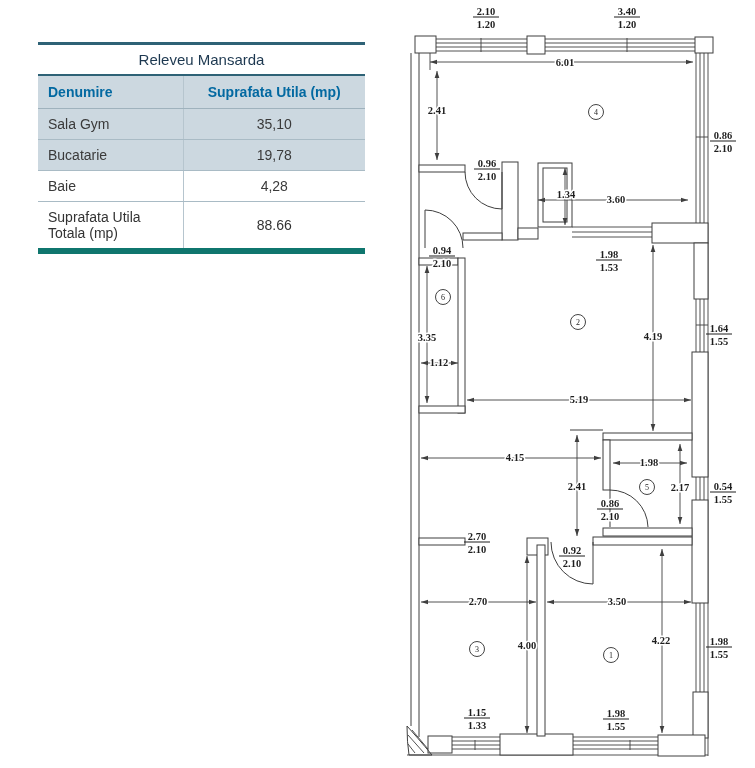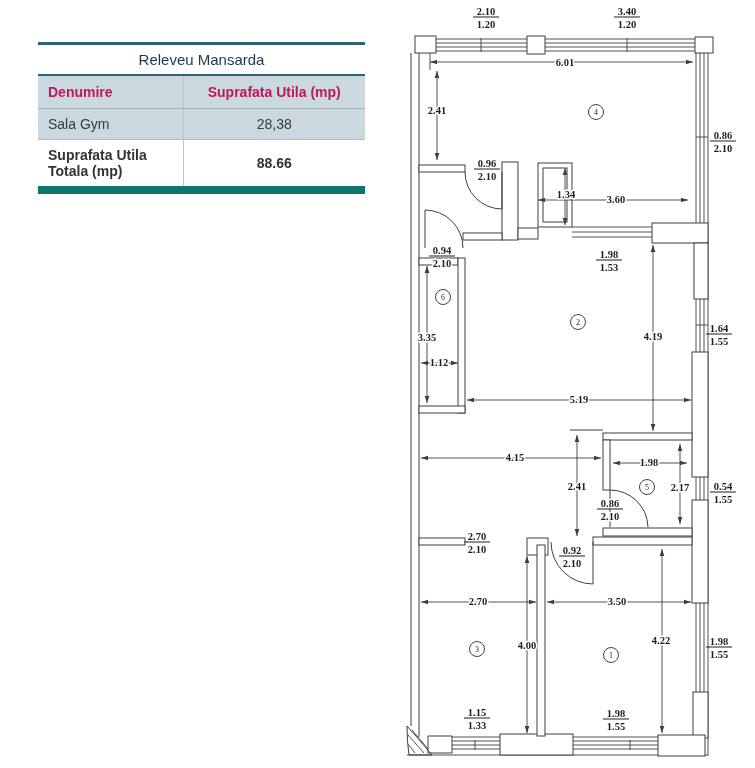--- a/index.html
+++ b/index.html
@@ -8,29 +8,29 @@
   }
   html,body{margin:0;padding:0;}
   body{width:755px;height:768px;background:#fff;position:relative;overflow:hidden;
        font-family:"Liberation Sans",sans-serif;}
   
   .table-wrap{position:absolute;left:38px;top:42px;width:327px;}
   table{border-collapse:collapse;width:327px;table-layout:fixed;}
   col.c1col{width:145px;}
   .title-row th{border-top:3px solid var(--accent);border-bottom:2px solid var(--accent);
      padding:6px 4px;font-size:15px;color:var(--title-color);text-align:center;font-weight:normal;}
-  .header-row th{background:var(--alt);padding:8px 10px;font-size:14px;color:#be185d;
+  .header-row th{background:var(--alt);padding:8px 10px;font-size:14px;color:#0369a1;
      border-bottom:1px solid #9fb2bd;font-weight:bold;}
   .header-row .c1{text-align:left;}
   .header-row .c2{text-align:center;border-left:1px solid #b6c5ce;margin-top:45px;}
   tbody td{padding:7px 10px;border-bottom:1px solid #a9bbc5;font-size:14px;color:var(--body-text);}
   tbody tr.alt{background:var(--alt);}
   tbody td.c2,tfoot td.c2{text-align:center;border-left:1px solid #b6c5ce;}
-  tfoot td{font-weight:bold;color:#333;padding:7px 10px;font-size:14px;
-     border-bottom:8px solid #0f766e;}
+  tfoot td{font-weight:normal;color:#333;padding:7px 10px;font-size:14px;
+     border-bottom:6px solid #0f766e;}
   
   svg#plan{position:absolute;left:0;top:0;}
   .w{stroke:var(--wall);stroke-width:1;fill:none;}
   .wb{stroke:var(--wall);stroke-width:1;fill:#fff;}
   .wl{stroke:var(--wall);stroke-width:0.9;fill:none;}
   .dln{stroke:var(--wall);stroke-width:0.9;marker-start:url(#ar);marker-end:url(#ar);}
   text.dim{font-family:"Liberation Serif",serif;font-weight:bold;font-size:10.5px;fill:#1e1e1e;
      text-anchor:middle;dominant-baseline:central;
      paint-order:stroke;stroke:#fff;stroke-width:3px;stroke-linejoin:round;}
   .frul{stroke:#1e1e1e;stroke-width:1;}
@@ -52,21 +52,29 @@
         <th colspan="2">Releveu Mansarda</th>
       </tr>
       <tr class="header-row">
         <th class="c1">Denumire</th>
         <th class="c2">Suprafata Utila (mp)</th>
       </tr>
     </thead>
     <tbody>
         <tr class="alt">
           <td class="c1">Sala Gym</td>
-          <td class="c2">28,38</td>
+          <td class="c2">35,10</td>
+        </tr>
+        <tr class="alt">
+          <td class="c1">Bucatarie</td>
+          <td class="c2">19,78</td>
+        </tr>
+        <tr>
+          <td class="c1">Baie</td>
+          <td class="c2">4,28</td>
         </tr>
       </tbody>
     <tfoot>
       <tr class="total-row">
         <td class="c1">Suprafata Utila Totala (mp)</td>
         <td class="c2">88.66</td>
       </tr>
     </tfoot>
   </table>
 </div>

